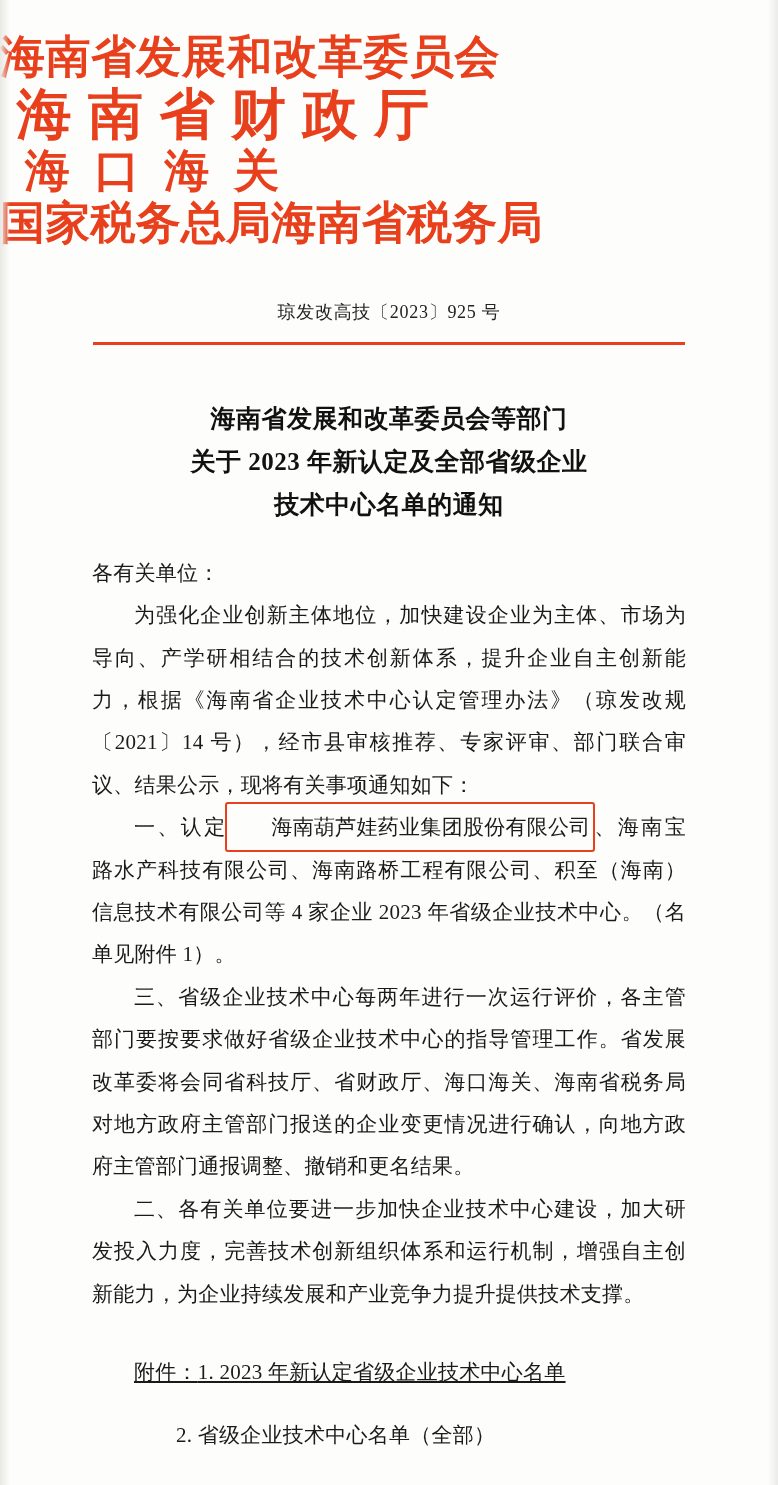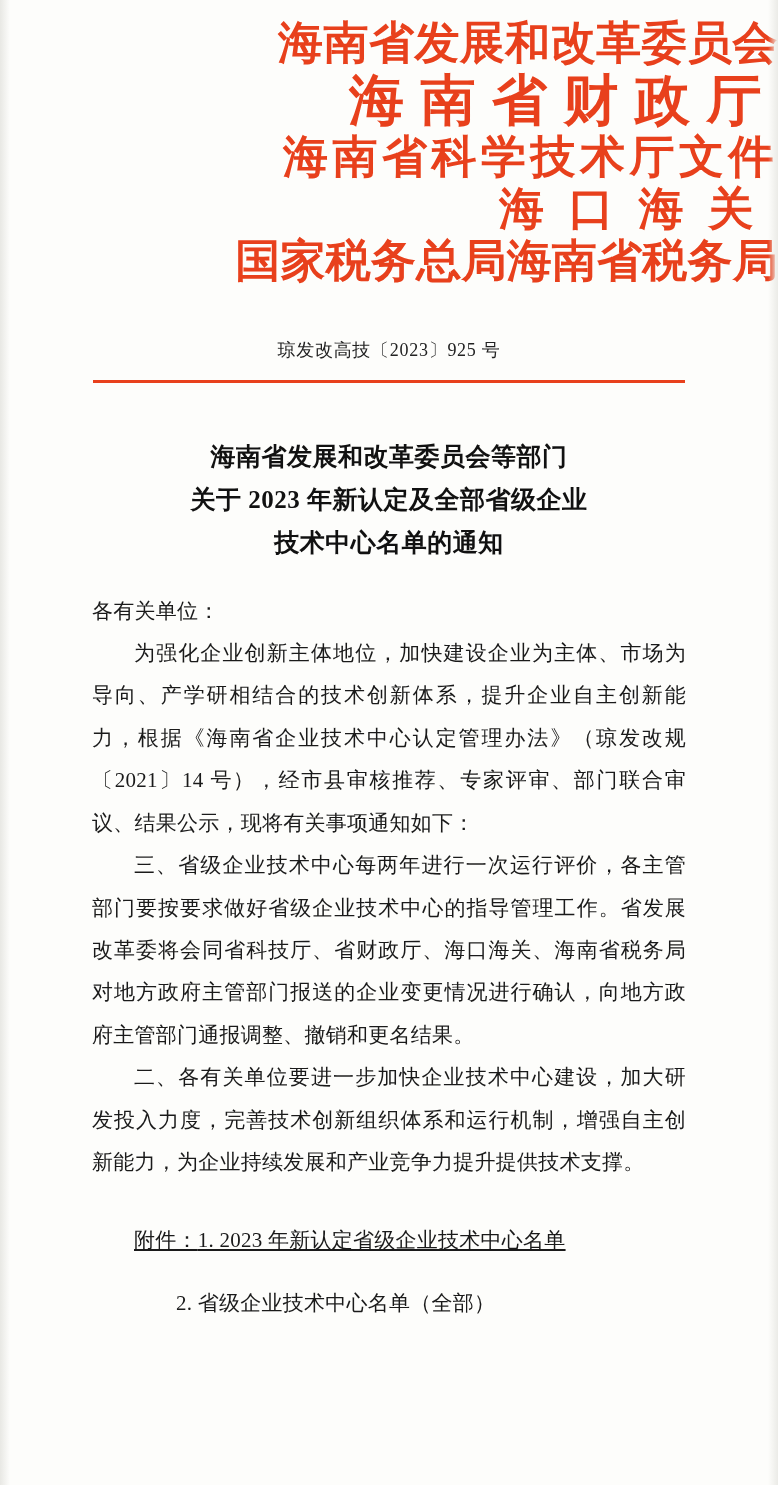--- a/index.html
+++ b/index.html
@@ -28,22 +28,22 @@
     top: 0;
     width: 10px;
     height: 100%;
     pointer-events: none;
   }
   .edge-left { left: 0; background: linear-gradient(to right, #e8e8e4, rgba(255,255,255,0)); }
   .edge-right { right: 0; background: linear-gradient(to left, #ebebe7, rgba(255,255,255,0)); }
 
   
   .letterhead {
-    padding-top: 20px;
-    text-align: right;
+    padding-top: 34px;
+    text-align: left;
   }
   .lh-line {
     color: #e8401c;
     font-family: "DejaVu Serif", "Liberation Serif", serif;
     font-weight: bold;
     line-height: 1.02;
     letter-spacing: 0.02em;
     white-space: nowrap;
   }
   .lh-1 { font-size: 45px; letter-spacing: 0.01em; }
@@ -127,37 +127,37 @@
 </head>
 <body>
 
 <div class="page">
   <div class="edge-left"></div>
   <div class="edge-right"></div>
 
   <div class="letterhead">
     <div class="lh-line lh-1">海南省发展和改革委员会</div>
     <div class="lh-line lh-2">海南省财政厅</div>
-    <div class="lh-line lh-3">海南省科学技术厅文件</div>
     <div class="lh-line lh-5">海口海关</div>
     <div class="lh-line lh-4">国家税务总局海南省税务局</div>
   </div>
 
   <div class="docnum">琼发改高技〔2023〕925 号</div>
   <div class="red-rule"></div>
 
   <div class="title-block">
     <div>海南省发展和改革委员会等部门</div>
     <div>关于 2023 年新认定及全部省级企业</div>
     <div>技术中心名单的通知</div>
   </div>
 
   <div class="body-block">
     <p class="p-none">各有关单位：</p>
     <p class="p-indent">为强化企业创新主体地位，加快建设企业为主体、市场为导向、产学研相结合的技术创新体系，提升企业自主创新能力，根据《海南省企业技术中心认定管理办法》（琼发改规〔2021〕14 号），经市县审核推荐、专家评审、部门联合审议、结果公示，现将有关事项通知如下：</p>
+    <p class="p-indent"><span>一、认定</span><span class="hl">海南葫芦娃药业集团股份有限公司</span><span>、海南宝路水产科技有限公司、海南路桥工程有限公司、积至（海南）信息技术有限公司等 4 家企业 2023 年省级企业技术中心。（名单见附件 1）。</span></p>
     <p class="p-indent">三、省级企业技术中心每两年进行一次运行评价，各主管部门要按要求做好省级企业技术中心的指导管理工作。省发展改革委将会同省科技厅、省财政厅、海口海关、海南省税务局对地方政府主管部门报送的企业变更情况进行确认，向地方政府主管部门通报调整、撤销和更名结果。</p>
     <p class="p-indent">二、各有关单位要进一步加快企业技术中心建设，加大研发投入力度，完善技术创新组织体系和运行机制，增强自主创新能力，为企业持续发展和产业竞争力提升提供技术支撑。</p>
   </div>
 
   <div class="attach-block">
     <p class="attach-1"><span>附件：</span><span>1. 2023 年新认定省级企业技术中心名单</span></p>
     <p class="attach-2"><span>2. 省级企业技术中心名单（全部）</span></p>
   </div>
 </div>
 

